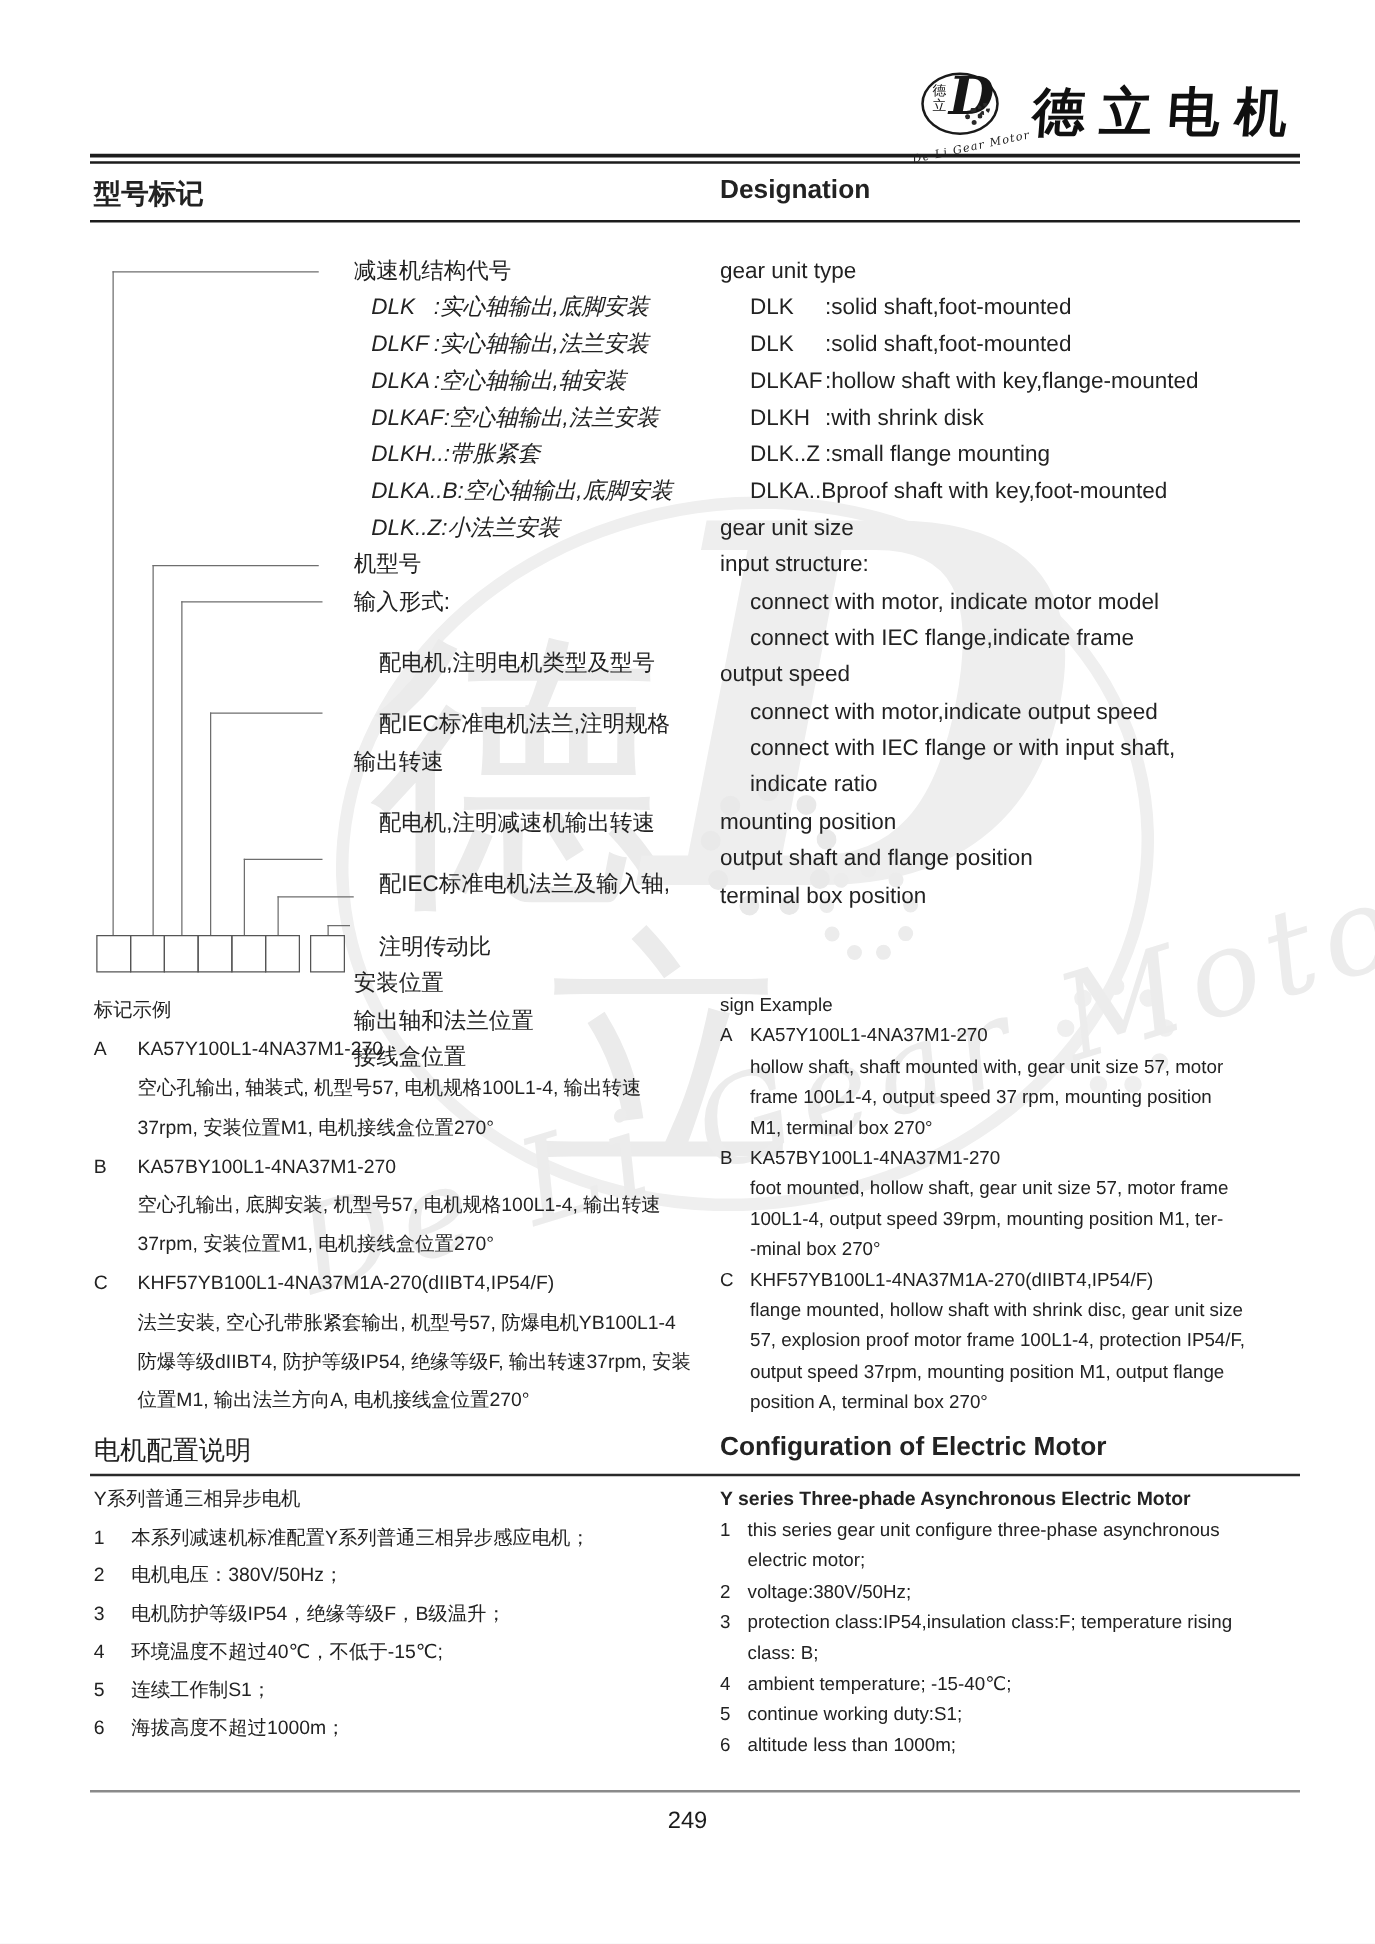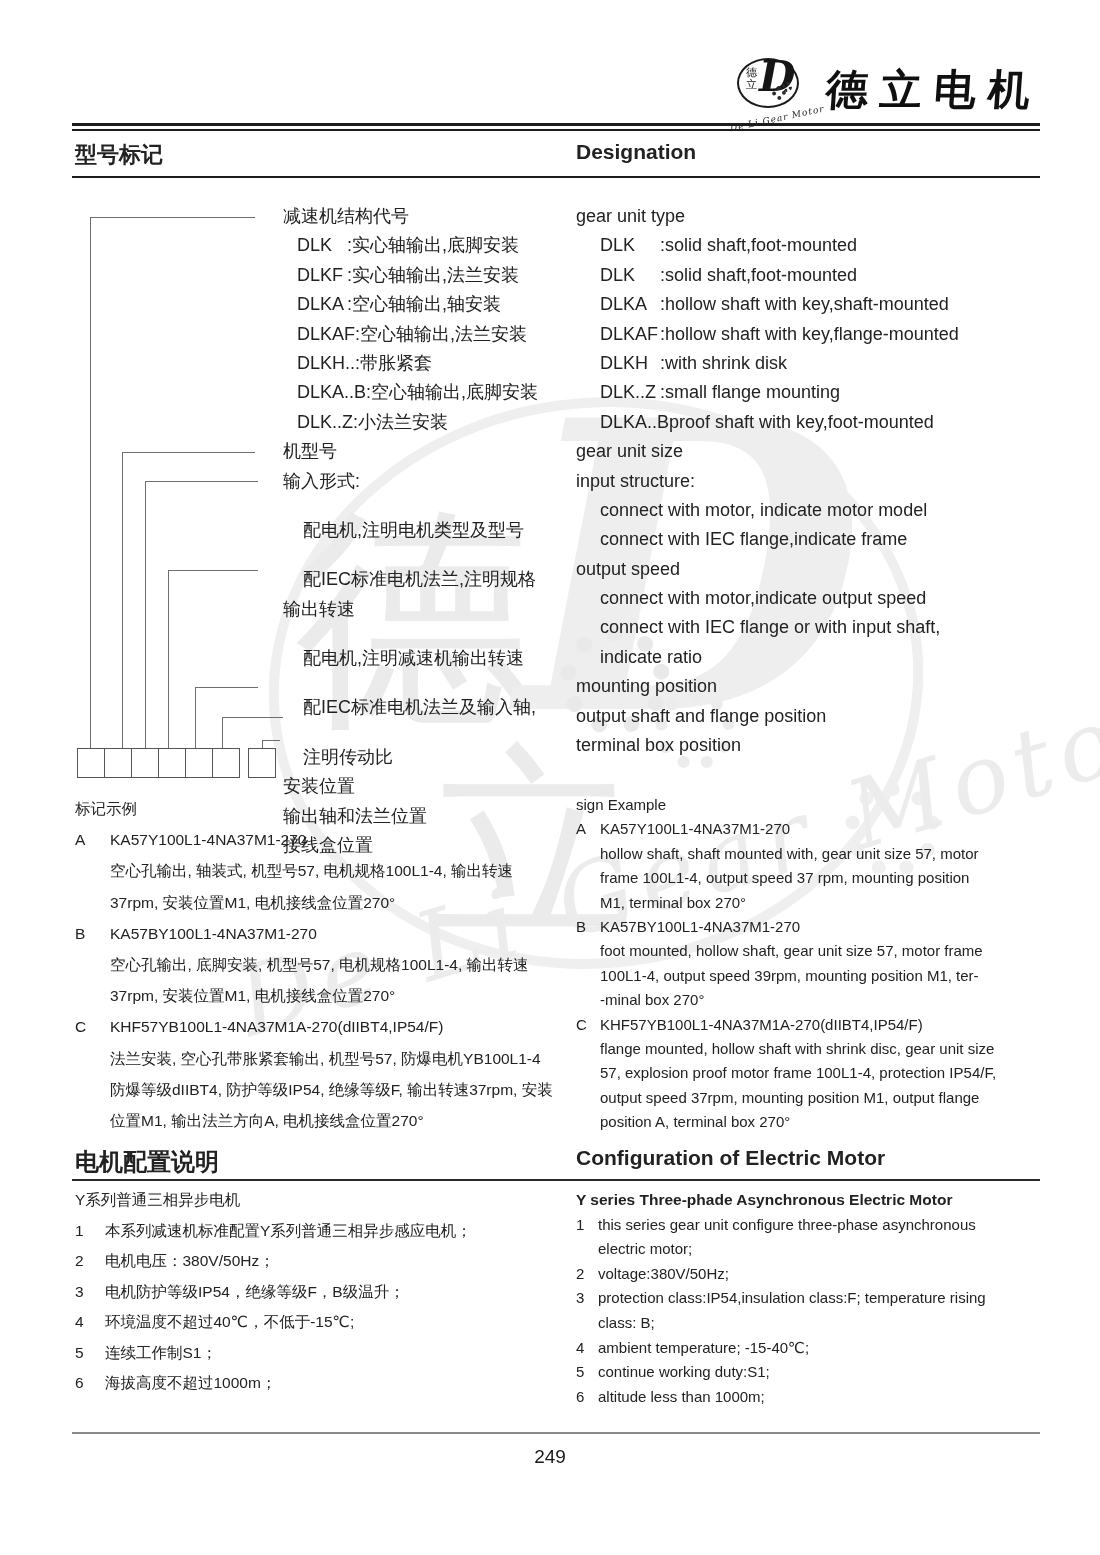--- a/index.html
+++ b/index.html
@@ -42,41 +42,41 @@
   .title-zh { position:absolute; left:75px; top:140px; font-size:22px; font-weight:600; }
   .title-en { position:absolute; left:576px; top:140px; font-size:21px; font-weight:bold; }
 
   
   .dcol { position:absolute; top:202px; }
   .dcol.zh { left:283px; width:292px; }
   .dcol.en { left:576px; width:464px; }
   .drow { height:29.4px; line-height:29.4px; font-size:18px; white-space:nowrap; }
   .dcol.zh .drow.sub  { padding-left:20px;margin-top:20px; }
   .dcol.en .drow.sub  { padding-left:24px; }
-  .dcol.zh .drow.trow { padding-left:14px; }
+  .dcol.zh .drow.trow { padding-left:14px;font-style:italic; }
   .dcol.en .drow.trow { padding-left:24px; }
   .dcol.zh .term { display:inline-block; min-width:50px; }
   .dcol.en .term { display:inline-block; min-width:60px; }
   .conn { position:absolute; border-left:1px solid #6e6e6e; border-top:1px solid #6e6e6e; }
   .codebox { position:absolute; top:748px; height:30px; width:28px; border:1px solid #555; background:transparent; }
 
   
   .excol { position:absolute; top:793px; }
   .excol.zh { left:75px;  width:494px; }
   .excol.en { left:576px; width:470px; }
   .excol.zh .exrow { height:31.2px; line-height:31.2px; font-size:15.5px; white-space:nowrap; }
   .excol.en .exrow { height:24.4px; line-height:24.4px; font-size:15px;  white-space:nowrap; }
   .excol .heading { font-size:16px; }
   .excol.zh .tag { display:inline-block; width:35px; }
   .excol.en .tag { display:inline-block; width:24px; }
   .excol.zh .cont { padding-left:35px; }
   .excol.en .cont { padding-left:24px; }
 
   
-  .cfg-title-zh { position:absolute; left:75px;  top:1146px; font-size:24px; font-weight:700; }
+  .cfg-title-zh { position:absolute; left:75px;  top:1146px; font-size:21px; font-weight:400; }
   .cfg-title-en { position:absolute; left:576px; top:1146px; font-size:21px; font-weight:bold; }
   .cfgcol { position:absolute; }
   .cfgcol.zh { left:75px;  top:1185px; width:494px; }
   .cfgcol.en { left:576px; top:1188px; width:468px; }
   .cfgcol.zh .cfgrow { height:30.5px; line-height:30.5px; font-size:15.5px; white-space:nowrap; }
   .cfgcol.en .cfgrow { height:24.6px; line-height:24.6px; font-size:15px;  white-space:nowrap; }
   .cfgcol.en .subtitle { font-weight:bold; font-size:15.5px; }
   .cfgcol.zh .num { display:inline-block; width:30px; }
   .cfgcol.en .num { display:inline-block; width:22px; }
   .cfgcol.en .cont { padding-left:22px; }
@@ -154,21 +154,20 @@
     <div class="drow sub">注明传动比</div>
     <div class="drow lbl">安装位置</div>
     <div class="drow lbl">输出轴和法兰位置</div>
     <div class="drow lbl">接线盒位置</div>
   </div>
 
   <div class="dcol en">
     <div class="drow lbl">gear unit type</div>
     <div class="drow trow"><span class="term">DLK</span><span>:solid shaft,foot-mounted</span></div>
     <div class="drow trow"><span class="term">DLK</span><span>:solid shaft,foot-mounted</span></div>
-    <div class="drow trow"><span class="term">DLKA</span><span>:hollow shaft with key,shaft-mounted</span></div>
     <div class="drow trow"><span class="term">DLKAF</span><span>:hollow shaft with key,flange-mounted</span></div>
     <div class="drow trow"><span class="term">DLKH</span><span>:with shrink disk</span></div>
     <div class="drow trow"><span class="term">DLK..Z</span><span>:small flange mounting</span></div>
     <div class="drow trow"><span class="term">DLKA..B</span><span>proof shaft with key,foot-mounted</span></div>
     <div class="drow lbl">gear unit size</div>
     <div class="drow lbl">input structure:</div>
     <div class="drow sub">connect with motor, indicate motor model</div>
     <div class="drow sub">connect with IEC flange,indicate frame</div>
     <div class="drow lbl">output speed</div>
     <div class="drow sub">connect with motor,indicate output speed</div>

